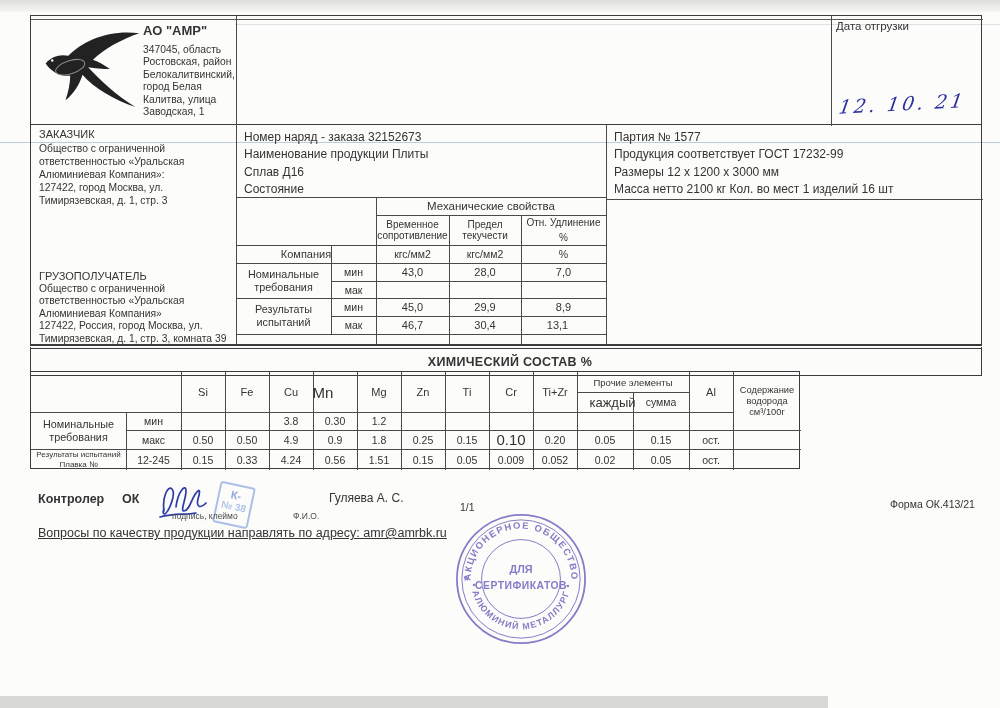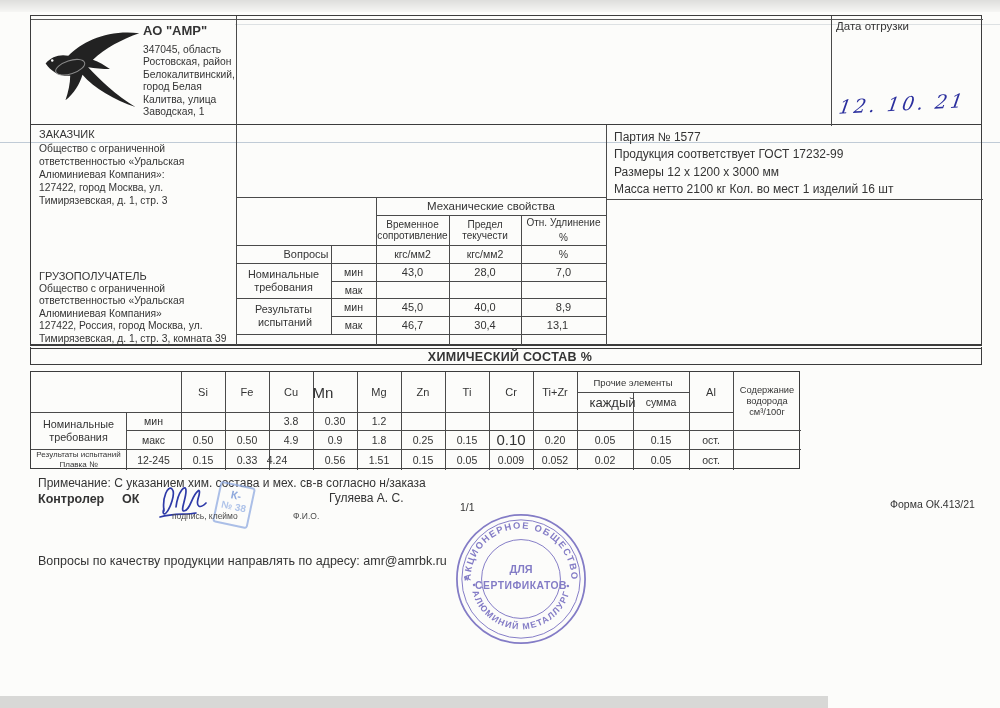--- a/index.html
+++ b/index.html
@@ -58,20 +58,24 @@
 Алюминиевая Компания»:
 127422, город Москва, ул.
 Тимирязевская, д. 1, стр. 3</div>
     <div class="abs" style="left:8px;top:145px;font-size:11px;">ГРУЗОПОЛУЧАТЕЛЬ</div>
     <div class="abs pre" style="left:8px;top:158px;width:200px;font-size:10.3px;line-height:12.4px;">Общество с ограниченной
 ответственностью «Уральская
 Алюминиевая Компания»
 127422, Россия, город Москва, ул.
 Тимирязевская, д. 1, стр. 3, комната 39</div>
 
+    <div class="abs pre" style="left:213px;top:4px;width:356px;font-size:12px;line-height:17.4px;">Номер наряд - заказа 32152673
+Наименование продукции Плиты
+Сплав  Д16
+Состояние</div>
 
     <div class="abs pre" style="left:583px;top:4px;width:366px;font-size:12px;line-height:17.4px;">Партия № 1577
 Продукция соответствует  ГОСТ 17232-99
 Размеры 12 х 1200 х 3000 мм
 Масса нетто  2100 кг  Кол. во мест 1  изделий 16 шт</div>
     <div class="hl" style="left:575px;top:74px;width:377px;"></div>
 
     <div class="abs" style="left:205px;top:72px;width:370px;height:148px;">
 
       <div class="hl" style="left:0;top:0;width:370px;"></div>
@@ -89,47 +93,47 @@
       <div class="vl" style="left:285px;top:18px;height:130px;"></div>
 
       <div class="abs cen" style="left:140px;top:0;width:230px;height:18px;font-size:11.5px;">Механические свойства</div>
       <div class="abs cen pre" style="left:140px;top:18px;width:73px;height:30px;font-size:10px;line-height:11.5px;">Временное
 сопротивление</div>
       <div class="abs cen pre" style="left:213px;top:18px;width:72px;height:30px;font-size:10px;line-height:11.5px;">Предел
 текучести</div>
       <div class="abs cen pre" style="left:285px;top:18px;width:85px;height:30px;font-size:10px;line-height:15px;">Отн. Удлинение
 %</div>
 
-      <div class="abs cen" style="left:0;top:48px;width:140px;height:18px;font-size:11px;">Вопросы</div>
+      <div class="abs cen" style="left:0;top:48px;width:140px;height:18px;font-size:11px;">Компания</div>
       <div class="abs cen" style="left:140px;top:48px;width:73px;height:18px;font-size:10.5px;">кгс/мм2</div>
       <div class="abs cen" style="left:213px;top:48px;width:72px;height:18px;font-size:10.5px;">кгс/мм2</div>
       <div class="abs cen" style="left:285px;top:48px;width:85px;height:18px;font-size:10.5px;">%</div>
 
       <div class="abs cen pre" style="left:0;top:66px;width:95px;height:35px;font-size:10.8px;line-height:13px;">Номинальные
 требования</div>
       <div class="abs cen" style="left:95px;top:66px;width:45px;height:18px;font-size:10.5px;">мин</div>
       <div class="abs cen" style="left:95px;top:84px;width:45px;height:17px;font-size:10.5px;">мак</div>
       <div class="abs cen" style="left:140px;top:66px;width:73px;height:18px;font-size:11px;">43,0</div>
       <div class="abs cen" style="left:213px;top:66px;width:72px;height:18px;font-size:11px;">28,0</div>
       <div class="abs cen" style="left:285px;top:66px;width:85px;height:18px;font-size:11px;">7,0</div>
 
-      <div class="abs cen pre" style="left:0;top:101px;width:95px;height:36px;font-size:10.8px;line-height:13px;text-align:right;">Результаты
+      <div class="abs cen pre" style="left:0;top:101px;width:95px;height:36px;font-size:10.8px;line-height:13px;">Результаты
 испытаний</div>
       <div class="abs cen" style="left:95px;top:101px;width:45px;height:18px;font-size:10.5px;">мин</div>
       <div class="abs cen" style="left:95px;top:119px;width:45px;height:18px;font-size:10.5px;">мак</div>
       <div class="abs cen" style="left:140px;top:101px;width:73px;height:18px;font-size:11px;">45,0</div>
-      <div class="abs cen" style="left:213px;top:101px;width:72px;height:18px;font-size:11px;">40,0</div>
+      <div class="abs cen" style="left:213px;top:101px;width:72px;height:18px;font-size:11px;">29,9</div>
       <div class="abs cen" style="left:285px;top:101px;width:85px;height:18px;font-size:11px;">8,9</div>
       <div class="abs cen" style="left:140px;top:119px;width:73px;height:18px;font-size:11px;">46,7</div>
       <div class="abs cen" style="left:213px;top:119px;width:72px;height:18px;font-size:11px;">30,4</div>
       <div class="abs cen" style="left:279px;top:119px;width:85px;height:18px;font-size:11px;">13,1</div>
     </div>
   </div>
 
-  <div class="abs cen" style="left:30px;top:345px;width:952px;height:20px;border:1.2px solid #3c3c3c;border-top:4px double #3c3c3c;font-size:12.5px;font-weight:bold;letter-spacing:.3px;padding-left:8px;">ХИМИЧЕСКИЙ СОСТАВ %</div>
+  <div class="abs cen" style="left:30px;top:345px;width:952px;height:31px;border:1.2px solid #3c3c3c;border-top:4px double #3c3c3c;font-size:12.5px;font-weight:bold;letter-spacing:.3px;padding-left:8px;">ХИМИЧЕСКИЙ СОСТАВ %</div>
 
   <div class="abs" style="left:30px;top:371px;width:770px;height:98px;border:1.2px solid #3c3c3c;">
 
     <div class="hl" style="left:546px;top:20px;width:112px;"></div>
     <div class="hl" style="left:0;top:40px;width:702px;"></div>
     <div class="hl" style="left:95px;top:58px;width:675px;"></div>
     <div class="hl" style="left:0;top:77px;width:770px;"></div>
 
     <div class="vl" style="left:95px;top:40px;height:58px;"></div>
     <div class="vl" style="left:150px;top:0;height:98px;"></div>
@@ -183,54 +187,53 @@
     <div class="abs cen" style="left:370px;top:58px;width:44px;height:19px;font-size:10.5px;">0.25</div>
     <div class="abs cen" style="left:414px;top:58px;width:44px;height:19px;font-size:10.5px;">0.15</div>
     <div class="abs cen" style="left:458px;top:58px;width:44px;height:19px;font-size:15px;">0.10</div>
     <div class="abs cen" style="left:502px;top:58px;width:44px;height:19px;font-size:10.5px;">0.20</div>
     <div class="abs cen" style="left:546px;top:58px;width:56px;height:19px;font-size:10.5px;">0.05</div>
     <div class="abs cen" style="left:602px;top:58px;width:56px;height:19px;font-size:10.5px;">0.15</div>
     <div class="abs cen" style="left:658px;top:58px;width:44px;height:19px;font-size:10.5px;">ост.</div>
 
     <div class="abs cen" style="left:150px;top:77px;width:44px;height:21px;font-size:10.5px;">0.15</div>
     <div class="abs cen" style="left:194px;top:77px;width:44px;height:21px;font-size:10.5px;">0.33</div>
-    <div class="abs cen" style="left:224px;top:77px;width:44px;height:21px;font-size:10.5px;">4.24</div>
+    <div class="abs cen" style="left:238px;top:77px;width:44px;height:21px;font-size:10.5px;">4.24</div>
     <div class="abs cen" style="left:282px;top:77px;width:44px;height:21px;font-size:10.5px;">0.56</div>
     <div class="abs cen" style="left:326px;top:77px;width:44px;height:21px;font-size:10.5px;">1.51</div>
     <div class="abs cen" style="left:370px;top:77px;width:44px;height:21px;font-size:10.5px;">0.15</div>
     <div class="abs cen" style="left:414px;top:77px;width:44px;height:21px;font-size:10.5px;">0.05</div>
     <div class="abs cen" style="left:458px;top:77px;width:44px;height:21px;font-size:10.5px;">0.009</div>
     <div class="abs cen" style="left:502px;top:77px;width:44px;height:21px;font-size:10.5px;">0.052</div>
     <div class="abs cen" style="left:546px;top:77px;width:56px;height:21px;font-size:10.5px;">0.02</div>
     <div class="abs cen" style="left:602px;top:77px;width:56px;height:21px;font-size:10.5px;">0.05</div>
     <div class="abs cen" style="left:658px;top:77px;width:44px;height:21px;font-size:10.5px;">ост.</div>
   </div>
 
-  <div class="abs" style="left:38px;top:476px;font-size:12px;">Примечание: С указанием хим. состава и мех. св-в согласно н/заказа</div>
 
   <div class="abs" style="left:38px;top:492px;font-size:12.5px;font-weight:bold;">Контролер</div>
   <div class="abs" style="left:122px;top:492px;font-size:12.5px;font-weight:bold;">ОК</div>
 
   <div class="abs" style="left:156px;top:479px;width:60px;height:40px;">
     <svg width="60" height="40" viewBox="0 0 60 40">
       <path d="M8,32 C6,18 12,6 16,10 C20,14 14,30 10,34 C8,36 6,34 8,30 M20,28 C22,12 30,4 30,12 C30,20 24,32 28,32 C34,32 36,16 42,12 C44,10 44,14 42,20 C40,28 44,30 50,24 M4,38 C18,34 30,36 40,34" fill="none" stroke="#2e3aa8" stroke-width="1.7" stroke-linecap="round"></path>
     </svg>
   </div>
 
   <div class="abs" style="left:216px;top:484px;width:36px;height:42px;border:2px solid rgba(140,168,224,.8);border-radius:3px;transform:rotate(12deg);text-align:center;opacity:.9;">
     <div style="font-size:11px;font-weight:bold;color:rgba(125,155,215,.95);margin-top:3px;">К-</div>
     <div style="font-size:10px;font-weight:bold;color:rgba(150,178,228,.85);">№ 38</div>
   </div>
 
   <div class="abs" style="left:293px;top:491px;font-size:12px;margin-left:36px;">Гуляева А. С.</div>
   <div class="abs" style="left:172px;top:511px;font-size:8.5px;color:#4b4b4b;">подпись, клеймо</div>
   <div class="abs" style="left:293px;top:511px;font-size:8.5px;color:#4b4b4b;">Ф.И.О.</div>
   <div class="abs" style="left:460px;top:501px;font-size:10.5px;">1/1</div>
   <div class="abs" style="left:890px;top:498px;font-size:10.5px;">Форма ОК.413/21</div>
-  <div class="abs" style="left:38px;top:554px;font-size:12.5px;">Вопросы по качеству продукции направлять по адресу: amr@amrbk.ru</div>
+  <div class="abs" style="left:38px;top:526px;font-size:12.5px;text-decoration:underline;">Вопросы по качеству продукции направлять по адресу: amr@amrbk.ru</div>
 
   <div class="abs" style="left:452px;top:510px;width:138px;height:138px;opacity:.85;">
     <svg width="138" height="138" viewBox="0 0 140 140">
       <defs>
         <path id="arcTop" d="M 70 70 m -51 0 a 51 51 0 1 1 102 0"></path>
         <path id="arcBottom" d="M 70 70 m -51 0 a 51 51 0 0 0 102 0"></path>
       </defs>
       <circle cx="70" cy="70" r="65" fill="none" stroke="#6f66bd" stroke-width="1.8"></circle>
       <circle cx="70" cy="70" r="60" fill="none" stroke="#6f66bd" stroke-width="1"></circle>
       <circle cx="70" cy="70" r="40" fill="none" stroke="#6f66bd" stroke-width="1"></circle>

